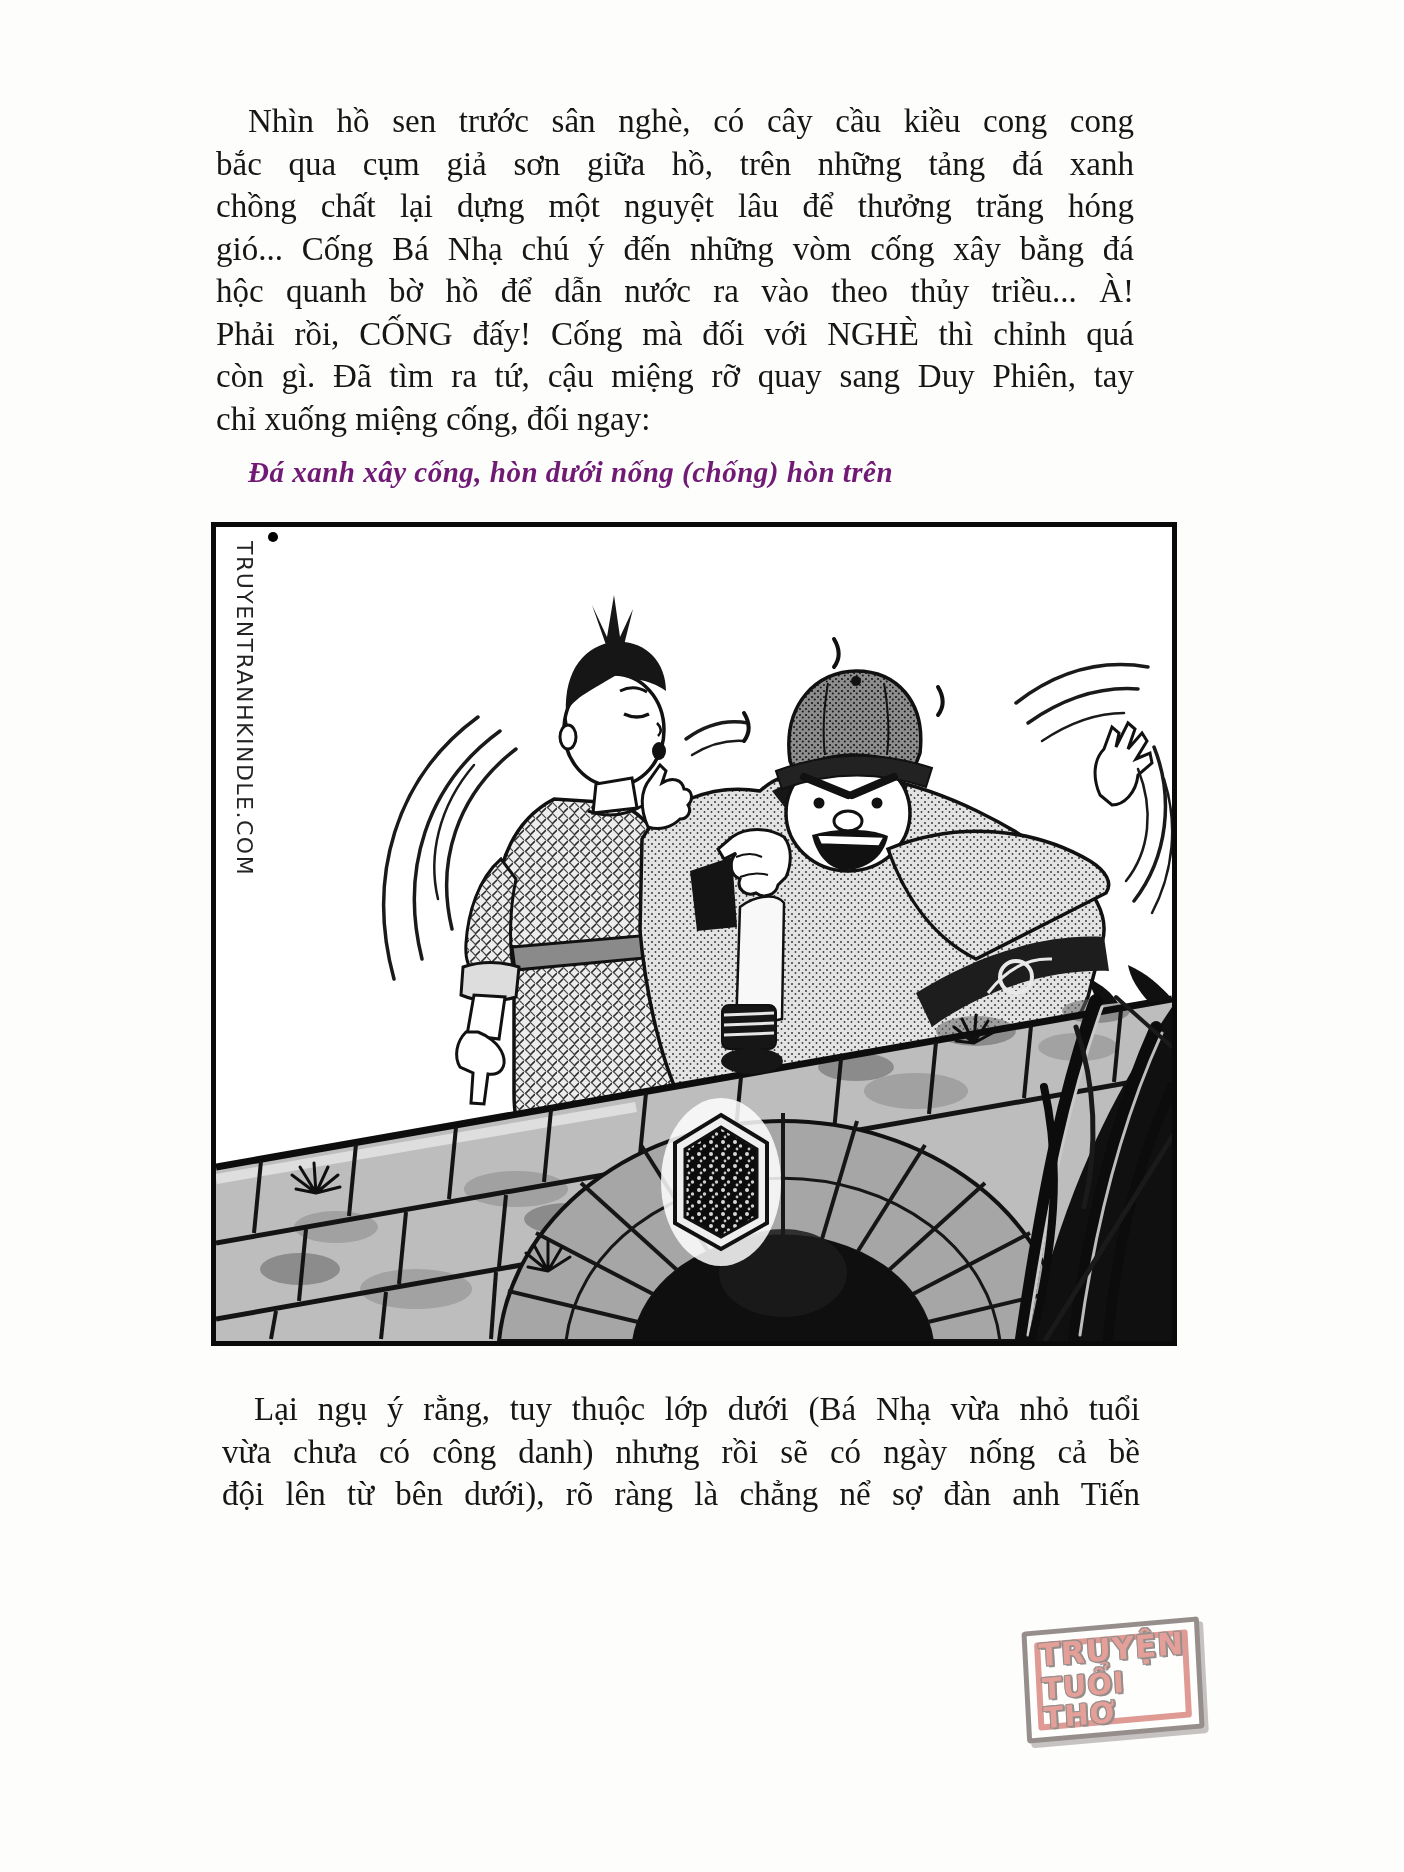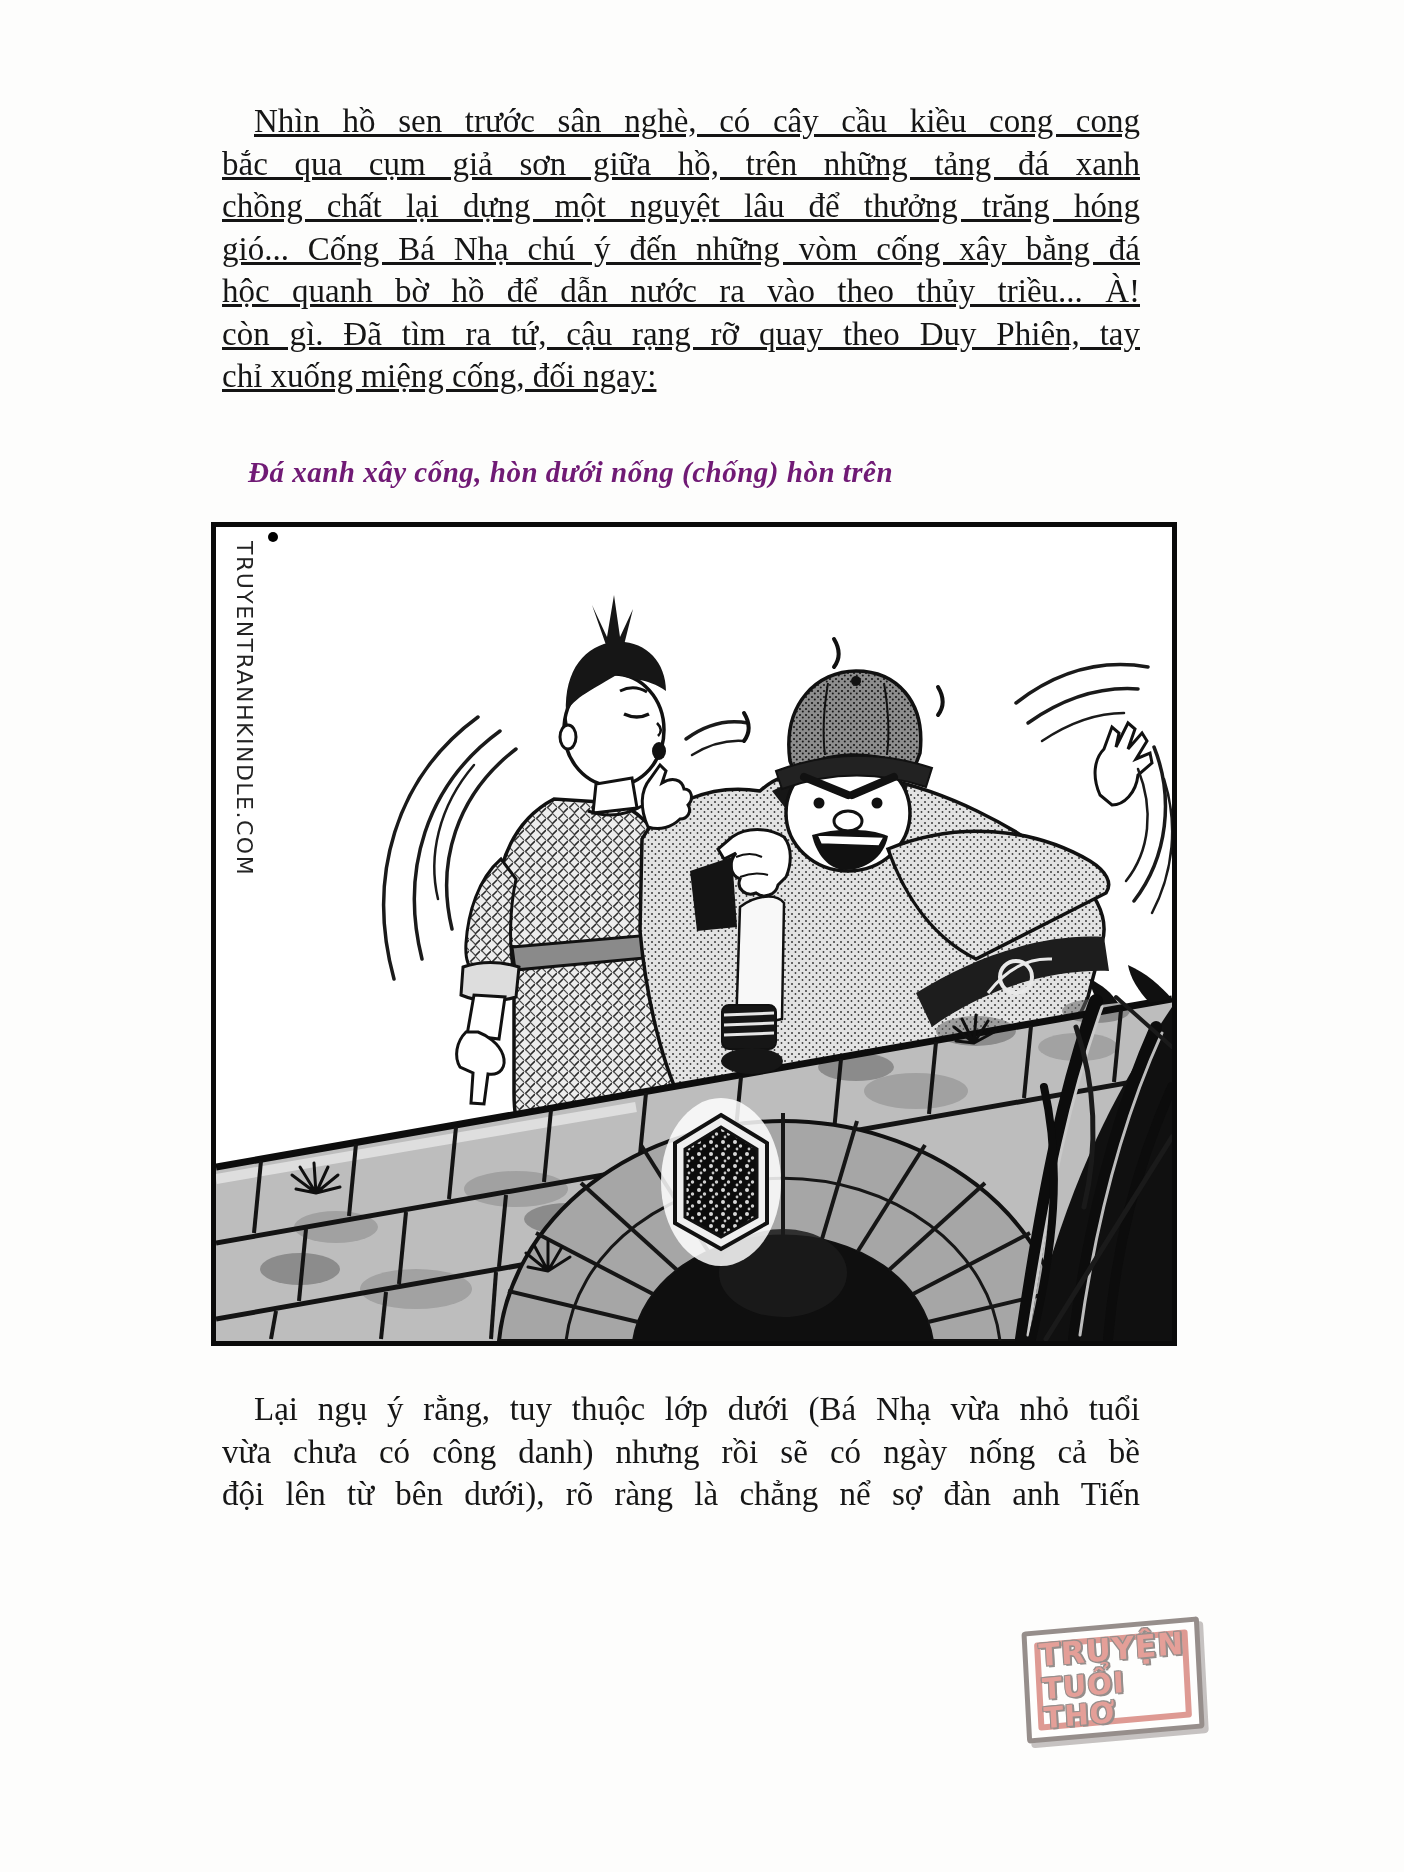--- a/index.html
+++ b/index.html
@@ -1,21 +1,21 @@
 <!DOCTYPE html>
 <html><head>
 <meta charset="utf-8">
 <style>
   html,body{margin:0;padding:0;}
   body{
     width:1404px;height:1872px;position:relative;background:#fdfdfc;
     font-family:"Liberation Serif","DejaVu Serif",serif;color:#141414;
     overflow:hidden;
   }
-  .textcol{position:absolute;left:222px;width:918px;text-decoration:underline;}
+  .textcol{position:absolute;left:216px;width:918px;}
   .line{
     font-size:33px;line-height:42.5px;white-space:normal;
     text-align:justify;text-align-last:justify;color:#161616;
   }
   .line.first{text-indent:32px;}
   .line.end{text-align-last:left;}
   .verse{
     position:absolute;left:222px;top:456px;width:918px;
     font-size:29px;font-weight:bold;font-style:italic;padding-left:26px;
     color:#701a75;letter-spacing:.5px;
@@ -61,21 +61,22 @@
 </style>
 </head>
 <body>
 
 <div class="textcol" style="top:100px;">
   <div class="line first">Nhìn hồ sen trước sân nghè, có cây cầu kiều cong cong</div>
   <div class="line">bắc qua cụm giả sơn giữa hồ, trên những tảng đá xanh</div>
   <div class="line">chồng chất lại dựng một nguyệt lâu để thưởng trăng hóng</div>
   <div class="line">gió... Cống Bá Nhạ chú ý đến những vòm cống xây bằng đá</div>
   <div class="line">hộc quanh bờ hồ để dẫn nước ra vào theo thủy triều... À!</div>
-  <div class="line">còn gì. Đã tìm ra tứ, cậu rạng rỡ quay theo Duy Phiên, tay</div>
+  <div class="line">Phải rồi, CỐNG đấy! Cống mà đối với NGHÈ thì chỉnh quá</div>
+  <div class="line">còn gì. Đã tìm ra tứ, cậu miệng rỡ quay sang Duy Phiên, tay</div>
   <div class="line end">chỉ xuống miệng cống, đối ngay:</div>
 </div>
 
 <div class="verse">Đá xanh xây cống, hòn dưới nống (chống) hòn trên</div>
 
 <div class="panel">
   <svg width="956" height="814" viewBox="0 0 956 814">
     <defs>
       <pattern id="hatch" width="11" height="11" patternUnits="userSpaceOnUse">
         <rect width="11" height="11" fill="#ededed"></rect>

